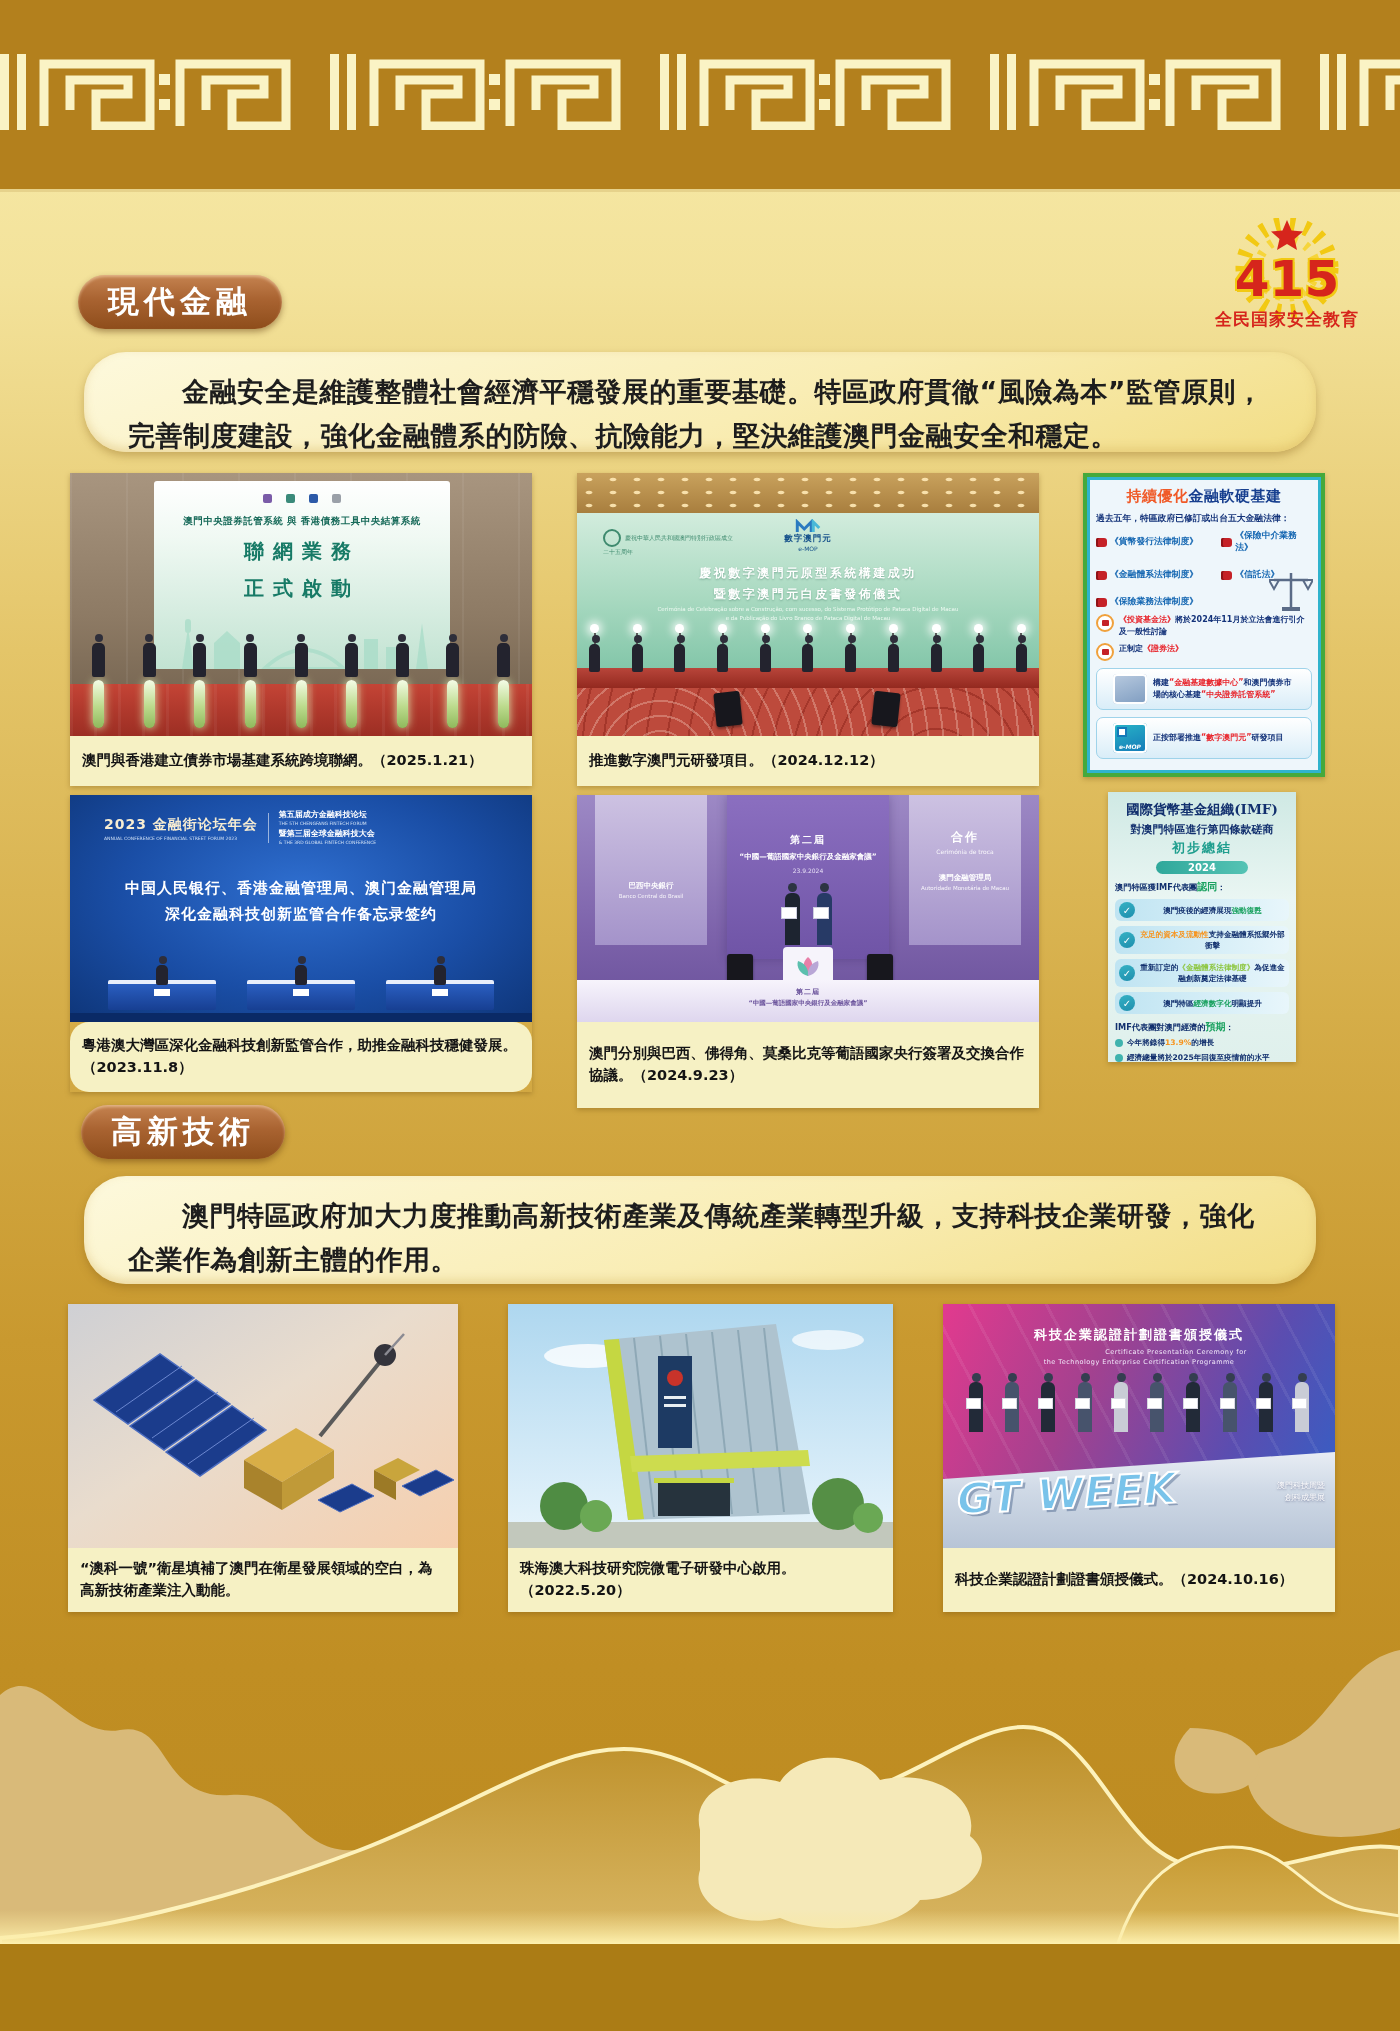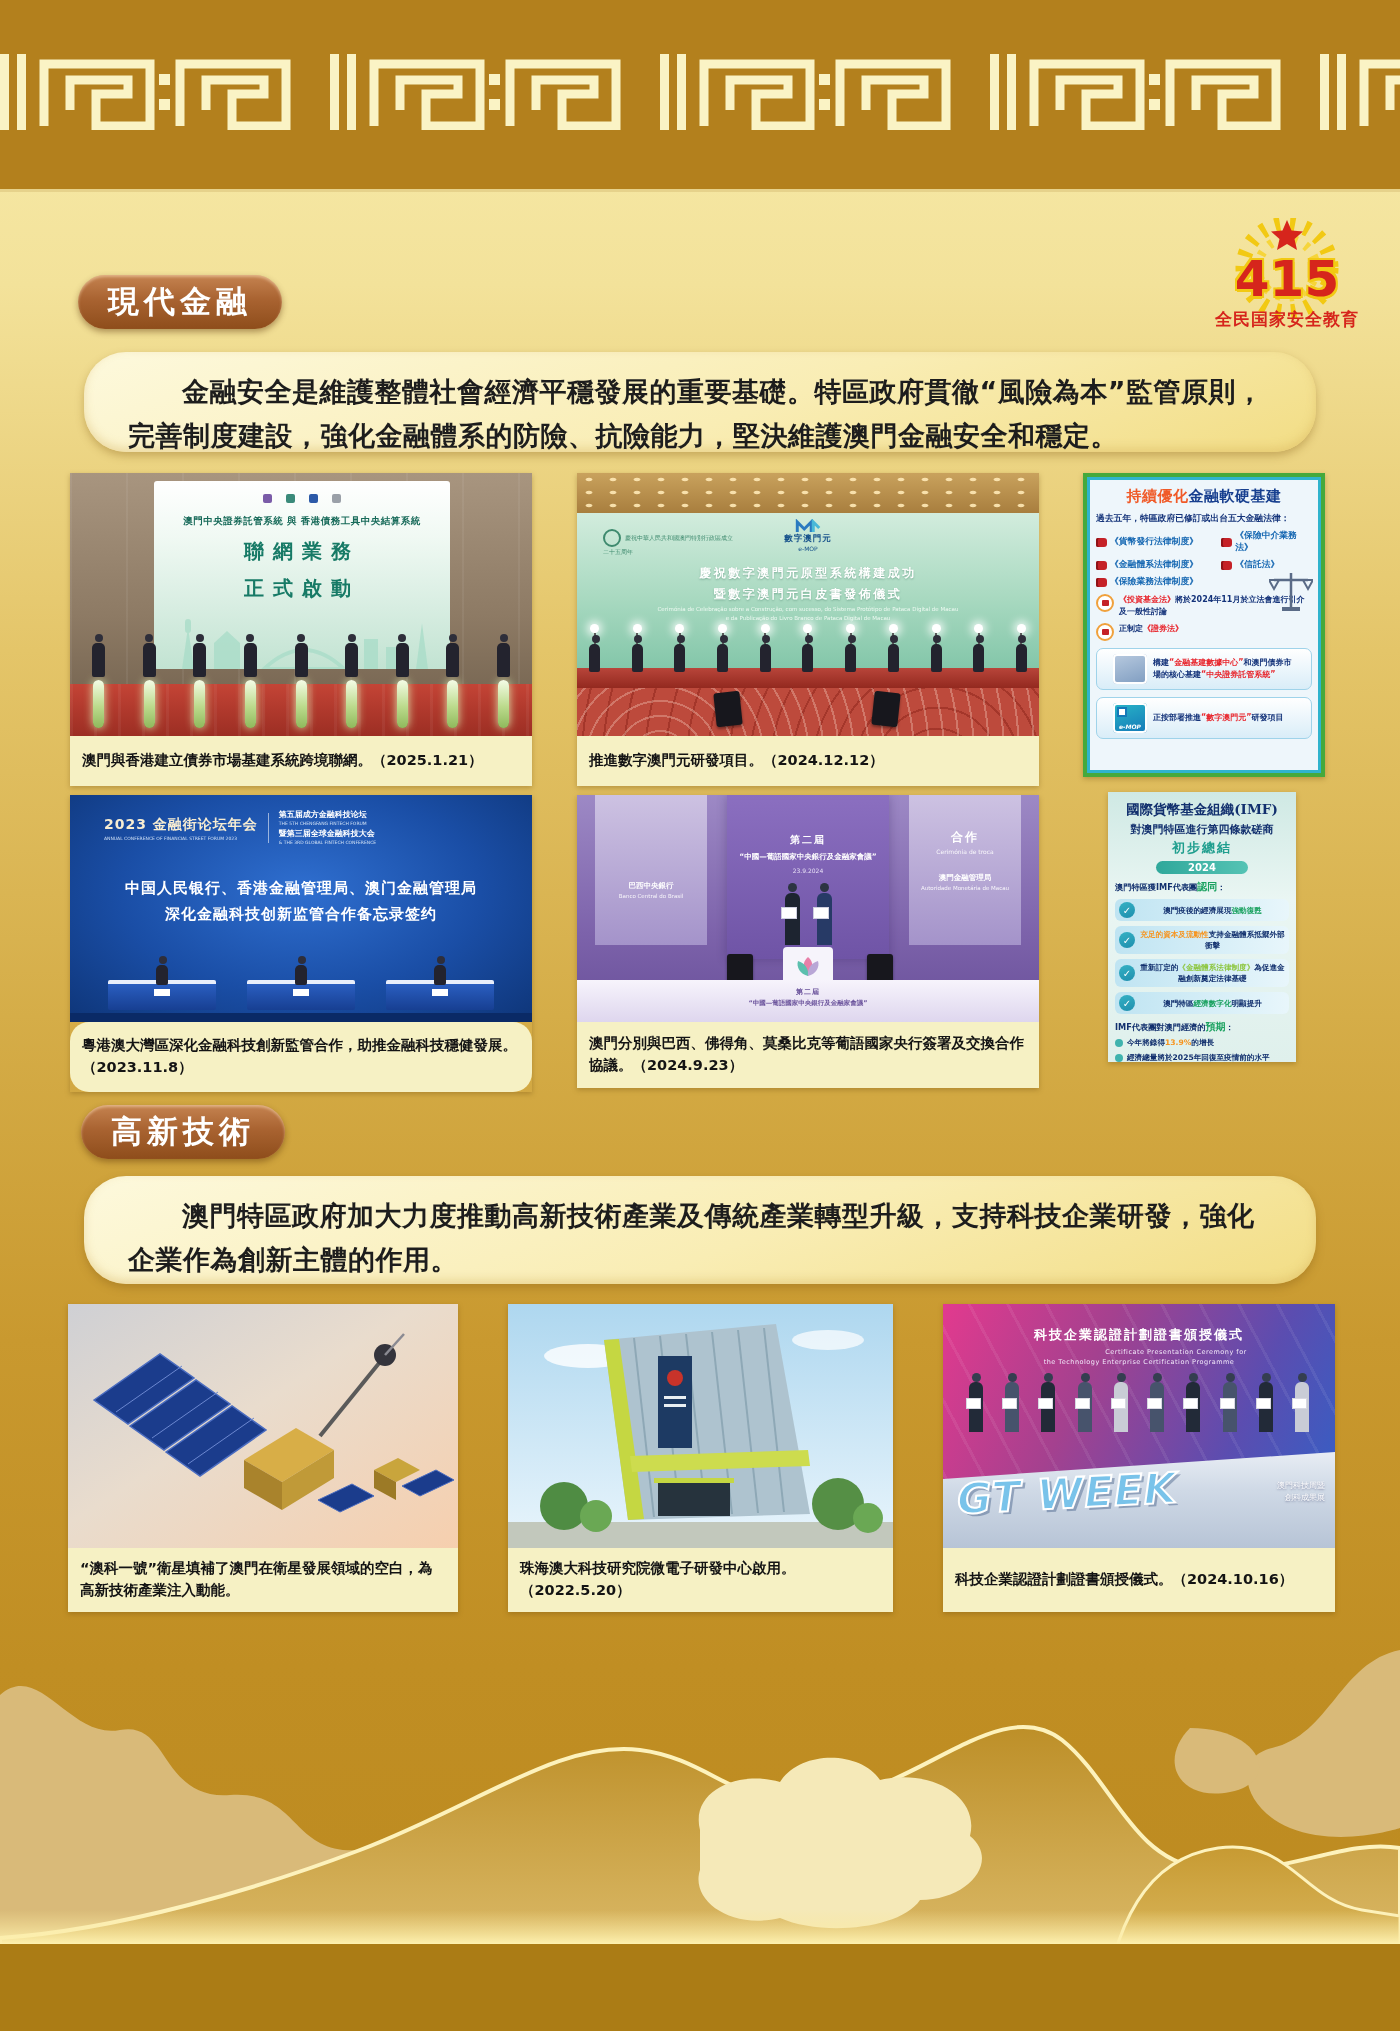--- a/index.html
+++ b/index.html
@@ -36,21 +36,21 @@
   .introbox p{margin:0;font-size:27px;line-height:1.62;color:#1d1d1d;font-weight:600;
     text-indent:2em;letter-spacing:.5px;}
   
   .card{position:absolute;margin:0;box-shadow:0 2px 5px rgba(110,75,15,.35);}
   .photo{position:relative;overflow:hidden;}
   .cap{background:#f6f1c4;color:#141414;font-weight:bold;font-size:14.5px;line-height:1.5;
     display:flex;align-items:center;padding:0 12px;box-sizing:border-box;}
   .c1{left:70px;top:473px;width:462px;}  .c1 .photo{height:263px;} .c1 .cap{height:50px;}
   .c2{left:577px;top:473px;width:462px;} .c2 .photo{height:263px;} .c2 .cap{height:50px;}
   .c4{left:70px;top:795px;width:462px;}  .c4 .photo{height:227px;} .c4 .cap{height:70px;border-radius:19px;}
-  .c5{left:577px;top:795px;width:462px;} .c5 .photo{height:227px;} .c5 .cap{height:66px;}
+  .c5{left:577px;top:795px;width:462px;} .c5 .photo{height:227px;} .c5 .cap{height:86px;}
   .c7{left:68px;top:1304px;width:390px;}  .c7 .photo{height:244px;} .c7 .cap{height:64px;}
   .c8{left:508px;top:1304px;width:385px;} .c8 .photo{height:244px;} .c8 .cap{height:64px;}
   .c9{left:943px;top:1304px;width:392px;} .c9 .photo{height:244px;} .c9 .cap{height:64px;}
   
   .fig{display:inline-block;width:13px;height:34px;background:#23232e;border-radius:5px 5px 2px 2px;position:relative;}
   .fig::before{content:"";position:absolute;top:-9px;left:2.5px;width:8px;height:8px;border-radius:50%;background:#2e2e3a;}
   
   .p1{background:linear-gradient(180deg,#a8957f 0%,#8d7a64 55%,#6d5d4a 100%);}
   .p1::before{content:"";position:absolute;inset:0;background:repeating-linear-gradient(90deg,rgba(255,255,255,.06) 0 2px,transparent 2px 56px);}
   .p1-poster{position:absolute;left:84px;top:8px;width:296px;height:188px;border-radius:3px;
@@ -162,21 +162,21 @@
     text-shadow:3px 3px 0 rgba(30,60,110,.35);white-space:nowrap;}
   .p9-side{position:absolute;right:10px;bottom:44px;text-align:right;font-size:8px;font-weight:normal;color:#fff;line-height:1.5;text-shadow:0 1px 2px rgba(40,40,90,.5);}
   
   .info{position:absolute;box-sizing:border-box;box-shadow:0 2px 5px rgba(110,75,15,.35);}
   .info1{left:1083px;top:473px;width:242px;height:304px;background:#eef6fb;
     border:4px solid #45a93c;outline:none;box-shadow:inset 0 0 0 3px #2fb3cd,0 2px 5px rgba(110,75,15,.35);
     padding:10px 9px 6px;overflow:hidden;}
   .if1-title{text-align:center;font-size:15px;font-weight:bold;letter-spacing:.5px;}
   .hl-orange{color:#f05a28;} .navy{color:#173f8f;}
   .if1-lead{margin:7px 0 5px;font-size:8.8px;font-weight:bold;color:#14337a;}
-  .laws{display:flex;flex-wrap:wrap;row-gap:5px;justify-content:space-between;}
+  .laws{display:flex;flex-wrap:wrap;row-gap:15px;}
   .law{display:flex;align-items:center;gap:3px;font-size:8.8px;font-weight:bold;color:#1567b2;}
   .law.w1{width:58%;} .law.w2{width:42%;}
   .book{display:inline-block;width:11px;height:9px;background:#c52127;border-radius:2px 3px 3px 2px;
     box-shadow:inset 2px 0 0 #8e1217;flex:none;}
   .if1-deco{position:absolute;right:8px;top:92px;}
   .if1-item{display:flex;align-items:flex-start;gap:5px;margin:6px 0 0;font-size:8px;font-weight:bold;color:#14337a;line-height:1.45;}
   .if1-item .cir{flex:none;width:14px;height:14px;border-radius:50%;border:2px solid #f0a13c;background:#fff;
     display:flex;align-items:center;justify-content:center;}
   .if1-item .cir i{width:7px;height:6px;background:#c52127;border-radius:1px;}
   .red{color:#e8262d;}

